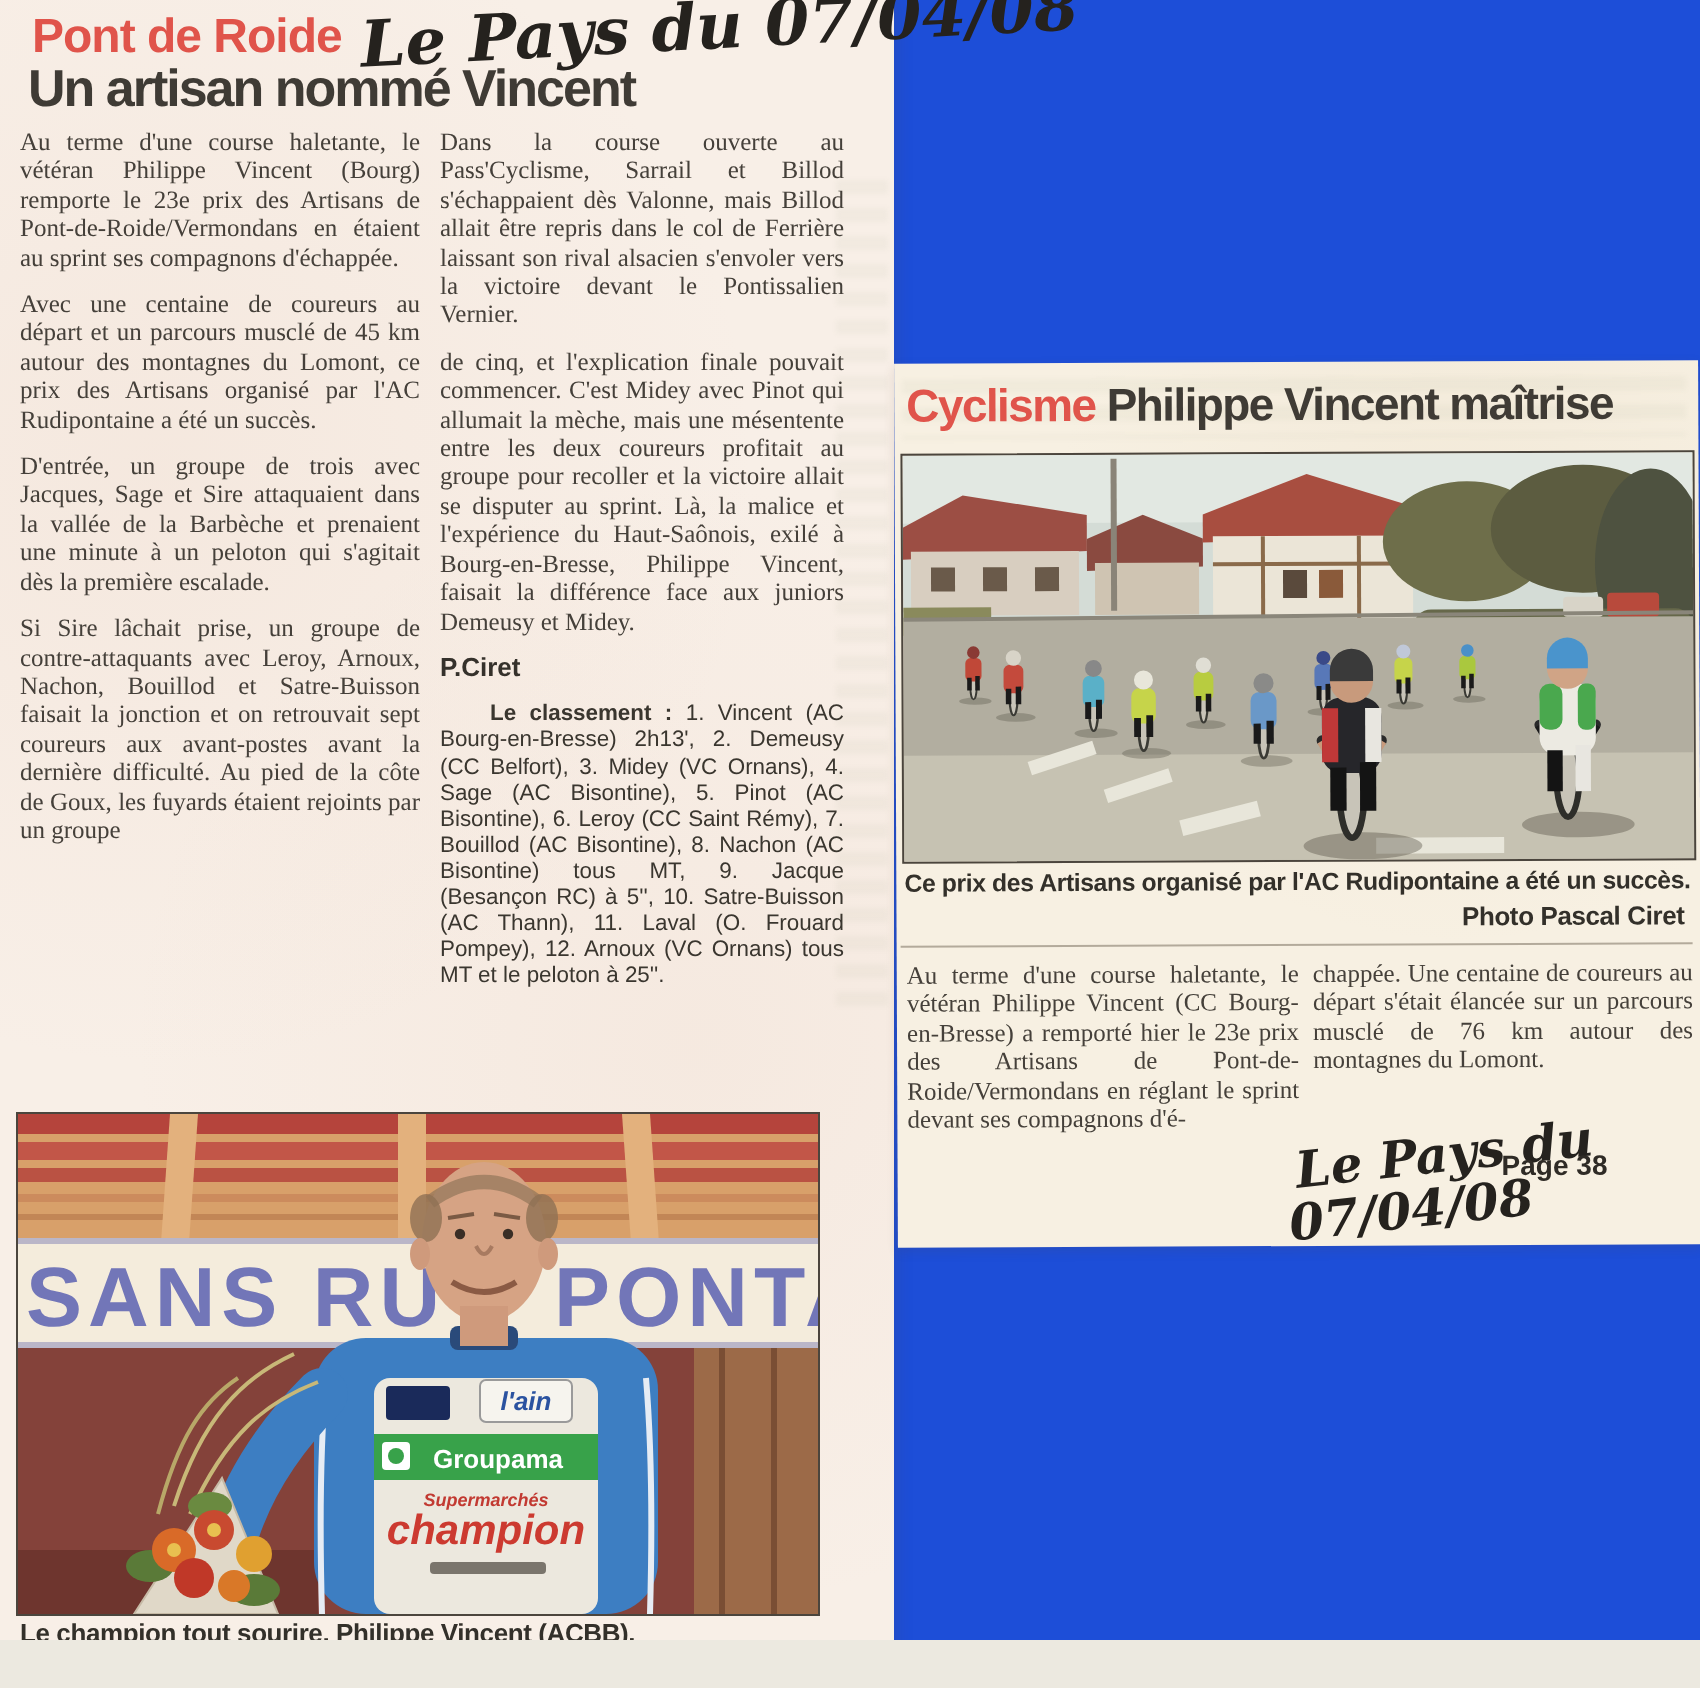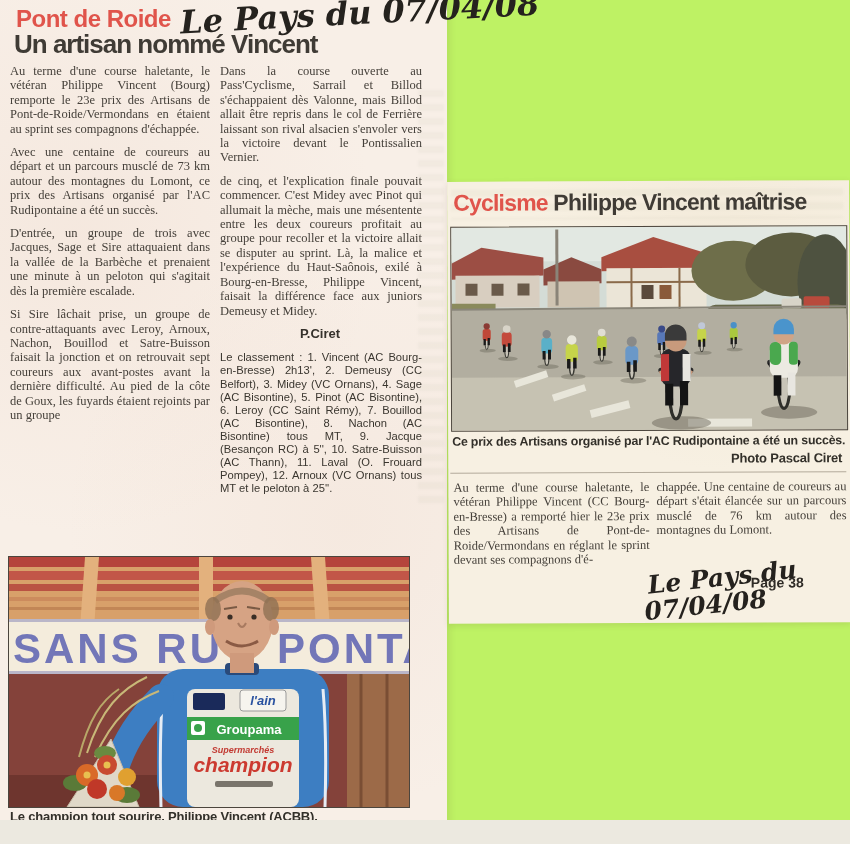--- a/index.html
+++ b/index.html
@@ -1,17 +1,17 @@
 <!DOCTYPE html>
 <html><head>
 <meta charset="utf-8">
 <style>
   html,body{margin:0;padding:0;}
   body{width:850px;height:844px;background:#ece9e0;font-family:"Liberation Sans",sans-serif;}
-  #scan{position:relative;width:850px;height:820px;background:#bef264;overflow:hidden;}
+  #scan{position:relative;width:850px;height:820px;background:#1d4ed8;overflow:hidden;}
 
   
   .clip-left{
     position:absolute;left:0;top:0;width:447px;height:844px;
     background:
       radial-gradient(circle at 18% 28%, rgba(225,190,170,.14), transparent 42%),
       radial-gradient(circle at 78% 62%, rgba(225,190,170,.12), transparent 45%),
       #f8efe7;
     box-shadow:3px 0 7px rgba(90,70,50,.10);
   }
@@ -29,24 +29,24 @@
   
   .kicker{font-weight:bold;color:#e0544b;letter-spacing:-.5px;}
   .headline{font-weight:bold;color:#3f3b35;letter-spacing:-1px;}
   .hand{font-family:"DejaVu Serif",serif;font-style:italic;font-weight:bold;color:#25221e;white-space:nowrap;}
 
   
   .col{position:absolute;font-family:"Liberation Serif",serif;font-size:12.5px;line-height:14.4px;
        text-align:justify;color:#45403a;}
   .col p{margin:0 0 9px 0;}
   .byline{font-family:"Liberation Sans",sans-serif;font-weight:bold;font-size:13px;
-          text-align:center;color:#35312b;margin:4px 2px 10px 0;}
+          text-align:left;color:#35312b;margin:4px 2px 10px 0;}
   .classement{font-family:"Liberation Sans",sans-serif;font-size:11.2px;line-height:13.1px;
               color:#3a362f;text-align:justify;}
-  .classement .b{font-weight:normal;}
+  .classement .b{font-weight:bold;margin-left:25px;}
 
   .caption{font-weight:bold;font-size:13px;color:#33302a;letter-spacing:-.2px;}
   .credit{font-weight:bold;font-size:13px;color:#33302a;text-align:right;letter-spacing:-.2px;}
   .rule{position:absolute;height:1px;background:#b3aa9b;}
 
   .photo-frame{position:absolute;border:1px solid #4b453d;background:#ded6c6;overflow:hidden;}
   svg text{font-family:"Liberation Sans",sans-serif;}
 </style>
 </head>
 <body>
@@ -58,21 +58,21 @@
     <div class="ghost" style="left:418px;top:90px;width:26px;height:420px;"></div>
 
     <div class="kicker" style="position:absolute;left:16px;top:5px;font-size:24px;">Pont de Roide</div>
 
     <div class="hand" style="position:absolute;left:180px;top:-6px;font-size:32px;transform:rotate(-3deg);">Le Pays du 07/04/08</div>
 
     <div class="headline" style="position:absolute;left:14px;top:29px;font-size:26px;">Un artisan nommé Vincent</div>
 
     <div class="col" style="left:10px;top:64px;width:200px;">
       <p>Au terme d'une course haletante, le vétéran Philippe Vincent (Bourg) remporte le 23e prix des Artisans de Pont-de-Roide/Vermondans en étaient au sprint ses compagnons d'échappée.</p>
-      <p>Avec une centaine de coureurs au départ et un parcours musclé de 73 km autour des montagnes du Lomont, ce prix des Artisans organisé par l'AC Rudipontaine a été un succès.</p>
+      <p>Avec une centaine de coureurs au départ et un parcours musclé de 45 km autour des montagnes du Lomont, ce prix des Artisans organisé par l'AC Rudipontaine a été un succès.</p>
       <p>D'entrée, un groupe de trois avec Jacques, Sage et Sire attaquaient dans la vallée de la Barbèche et prenaient une minute à un peloton qui s'agitait dès la première escalade.</p>
       <p>Si Sire lâchait prise, un groupe de contre-attaquants avec Leroy, Arnoux, Nachon, Bouillod et Satre-Buisson faisait la jonction et on retrouvait sept coureurs aux avant-postes avant la dernière difficulté. Au pied de la côte de Goux, les fuyards étaient rejoints par un groupe</p>
     </div>
 
     <div class="col" style="left:220px;top:64px;width:202px;">
       <p>Dans la course ouverte au Pass'Cyclisme, Sarrail et Billod s'échappaient dès Valonne, mais Billod allait être repris dans le col de Ferrière laissant son rival alsacien s'envoler vers la victoire devant le Pontissalien Vernier.</p>
       <p>de cinq, et l'explication finale pouvait commencer. C'est Midey avec Pinot qui allumait la mèche, mais une mésentente entre les deux coureurs profitait au groupe pour recoller et la victoire allait se disputer au sprint. Là, la malice et l'expérience du Haut-Saônois, exilé à Bourg-en-Bresse, Philippe Vincent, faisait la différence face aux juniors Demeusy et Midey.</p>
       <div class="byline">P.Ciret</div>
       <div class="classement">
         <span class="b">Le classement :</span>

